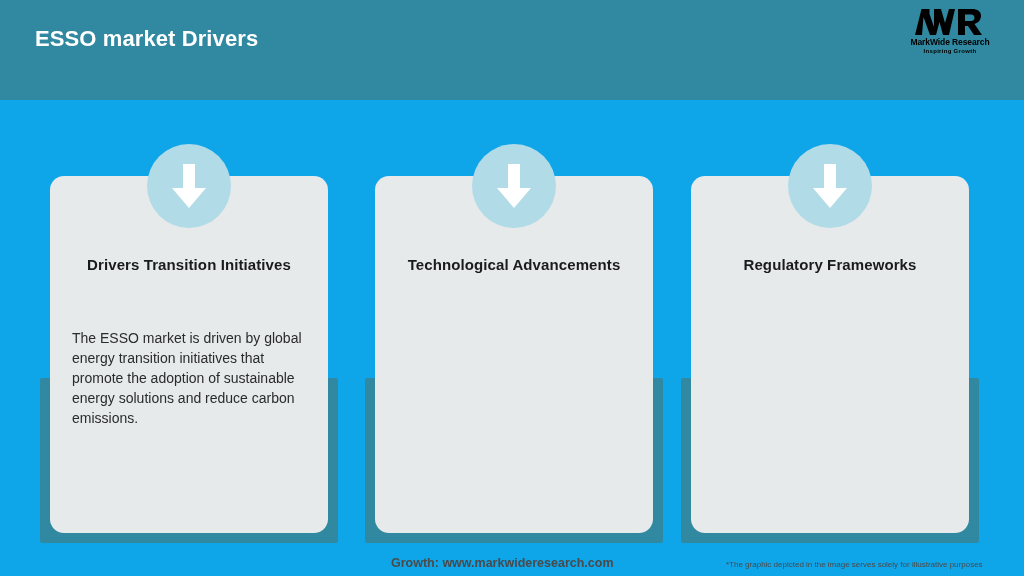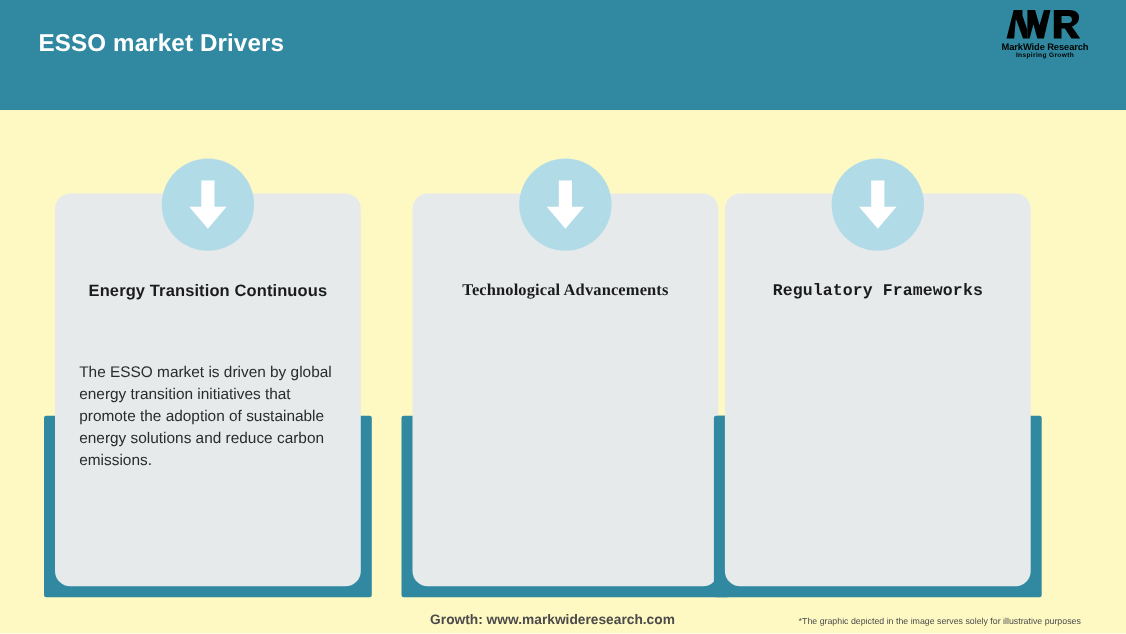--- a/index.html
+++ b/index.html
@@ -10,21 +10,21 @@
     height: 576px;
     background: #ffffff;
     font-family: "Liberation Sans", sans-serif;
     overflow: hidden;
   }
 
   .slide {
     position: relative;
     width: 1024px;
     height: 576px;
-    background: #fef9c3;
+    background: #0ea5e9;
   }
 
   
   .header {
     position: absolute;
     left: 0; top: 0;
     width: 1024px;
     height: 100px;
     background: #3089a0;
   }
@@ -83,22 +83,22 @@
     height: 445px;
   }
 
   .card-wrap {
     position: absolute;
     top: 44px;           
     width: 306px;
     height: 400px;       
   }
   .card-wrap.c1 { left: 36px; }
-  .card-wrap.c2 { left: 361px; font-family: Liberation Serif, serif; }
-  .card-wrap.c3 { left: 645px; font-family: Liberation Mono, monospace; }
+  .card-wrap.c2 { left: 361px; }
+  .card-wrap.c3 { left: 677px; }
 
   
   .frame {
     position: absolute;
     left: 4px;
     top: 234px;          
     width: 298px;
     height: 165px;       
     background: #3089a0;
     border-radius: 2px;
@@ -202,21 +202,21 @@
       <span class="logo-name">MarkWide Research</span>
       <span class="logo-tagline">Inspiring Growth</span>
     </div>
   </div>
 
   <div class="cards">
 
     <div class="card-wrap c1">
       <div class="frame"></div>
       <div class="card">
-        <div class="card-title">Energy Transition Continuous</div>
+        <div class="card-title">Drivers Transition Initiatives</div>
         <div class="card-body">The ESSO market is driven by global energy transition initiatives that promote the adoption of sustainable energy solutions and reduce carbon emissions.</div>
       </div>
       <div class="badge">
         <svg width="40" height="48" viewBox="0 0 40 48">
           <polygon fill="#ffffff" points="14,2 26,2 26,26 37,26 20,46 3,26 14,26"></polygon>
         </svg>
       </div>
     </div>
 
     <div class="card-wrap c2">

